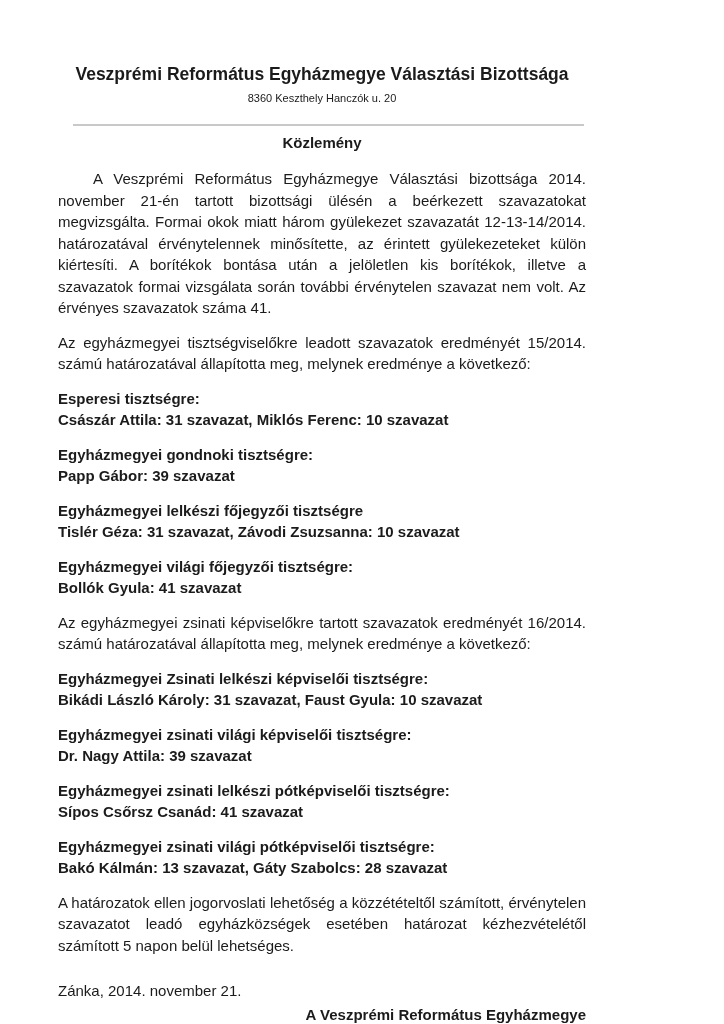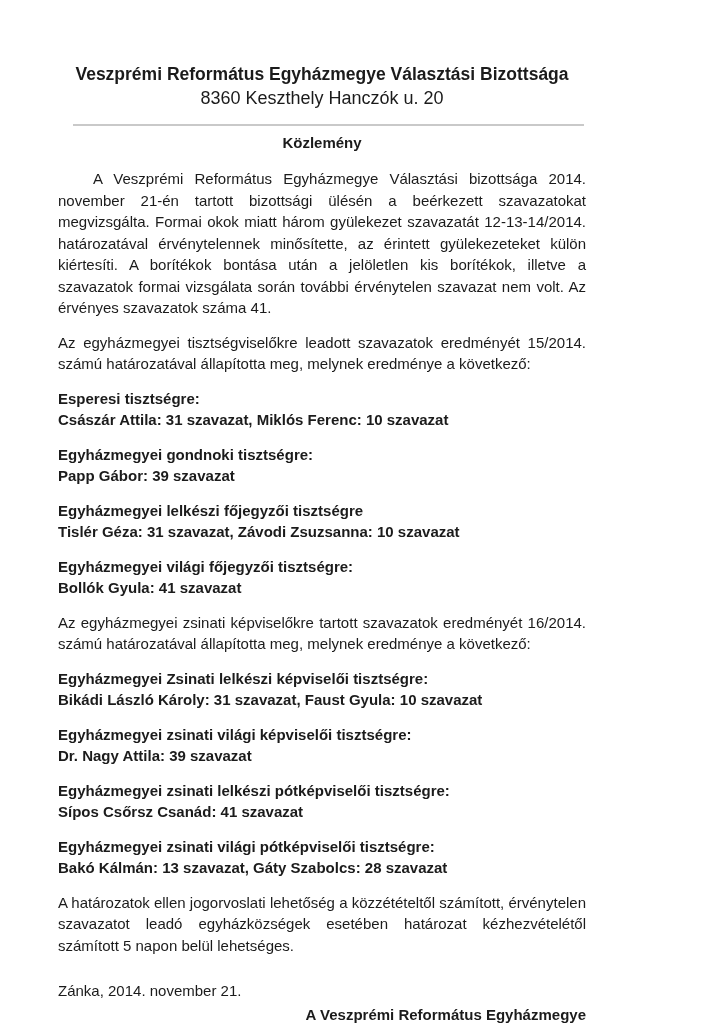--- a/index.html
+++ b/index.html
@@ -25,21 +25,21 @@
   .doc-title {
     margin: 0;
     text-align: center;
     font-size: 17.5px;
     font-weight: bold;
     line-height: 24px;
   }
   .doc-address {
     margin: 2px 0 0 0;
     text-align: center;
-    font-size: 18px;
+    font-size: 11px;
     line-height: 20px;
   }
   .rule {
     height: 0;
     border: 0;
     border-top: 2px solid #c9c9c9;
     margin: 16px 2px 0 15px;
   }
   .doc-heading {
     margin: 6px 0 14px 0;

